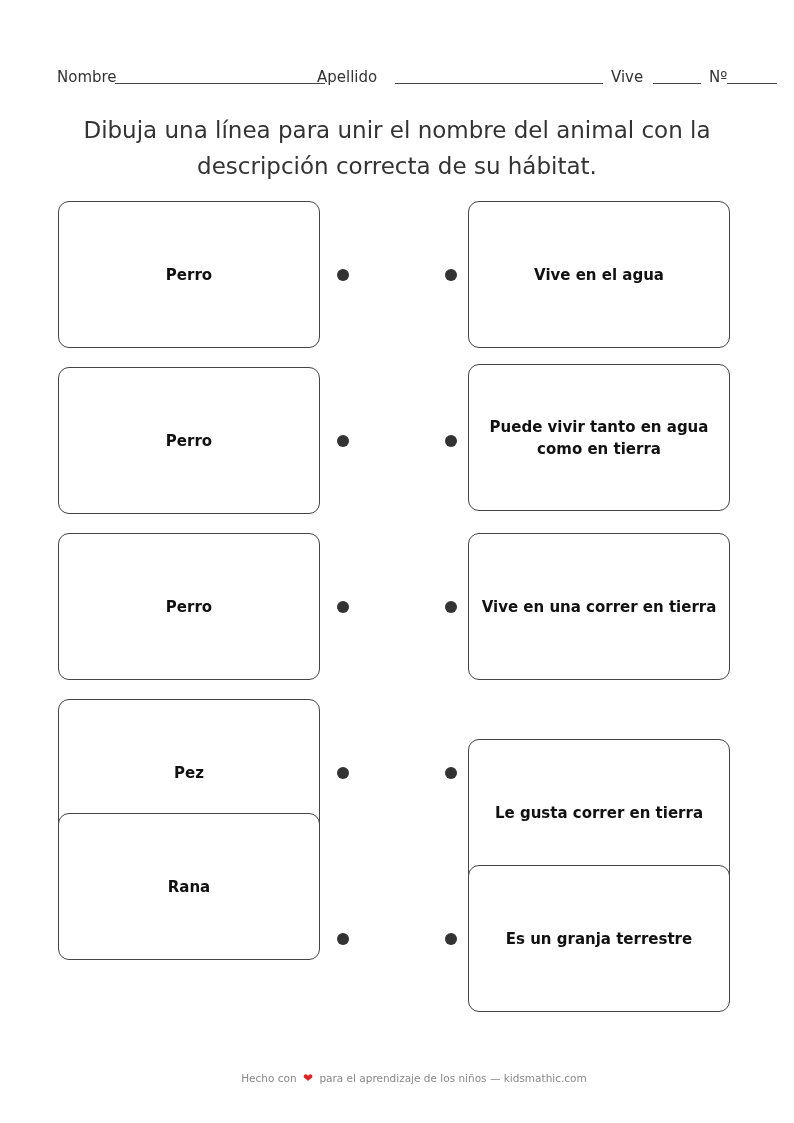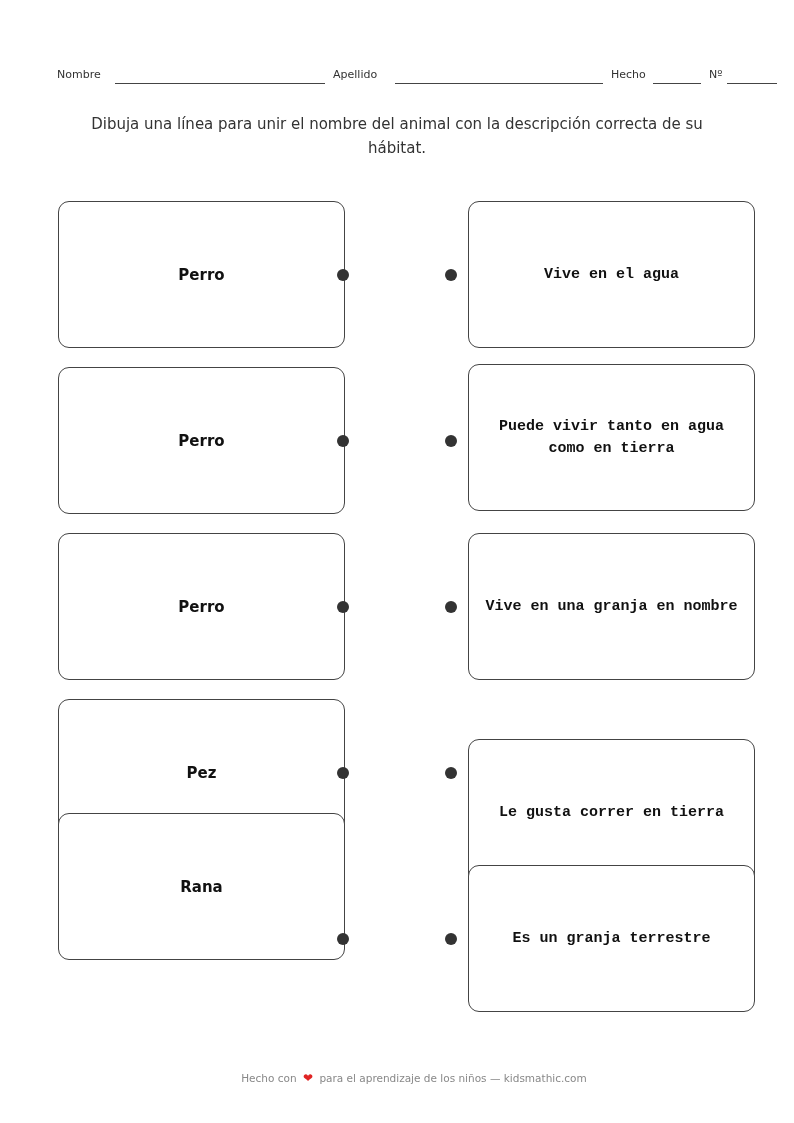--- a/index.html
+++ b/index.html
@@ -1,43 +1,43 @@
 <!DOCTYPE html>
 <html><head>
 <meta charset="utf-8">
 <style>
   html, body { margin: 0; padding: 0; background: #ffffff; }
   body { width: 794px; height: 1123px; position: relative; overflow: hidden;
          font-family: "DejaVu Sans", sans-serif; color: #222; }
   .header-row { position: absolute; top: 68px; left: 57px; width: 720px; height: 20px;
-                font-size: 11px; color: #333; }
+                font-size: 15px; color: #333; }
   .hf { position: absolute; top: 0; white-space: nowrap; }
   .line { position: absolute; top: 15px; border-bottom: 1px solid #444; height: 0; }
   .instructions { position: absolute; top: 112px; left: 60px; width: 674px; text-align: center;
-                  font-size: 15px; line-height: 24px; color: #333; }
-  .card { position: absolute; width: 287px; height: 147px; border: 1.6px solid #444; border-radius: 11px;
+                  font-size: 23px; line-height: 36px; color: #333; }
+  .card { position: absolute; width: 262px; height: 147px; border: 1.6px solid #444; border-radius: 11px;
           box-sizing: border-box; display: flex; align-items: center; justify-content: center;
           text-align: center; font-weight: bold; font-size: 15px; line-height: 22px; color: #111;
           padding: 0 12px; background: #fff; }
   .left { left: 58px; }
-  .right { left: 468px; font-family: Liberation Mono, monospace; }
+  .right { left: 468px; }
   .dot { position: absolute; width: 12px; height: 12px; border-radius: 50%; background: #333; }
   .footer { position: absolute; top: 1071px; left: 8px; width: 780px; text-align: center;
             font-size: 10.5px; color: #888; margin-left: 16px; }
   .heart { color: #e02424; font-size: 12px; margin: 0 3px; }
 </style>
 </head>
 <body>
 
 <div class="header-row">
   <span class="hf" style="left:0">Nombre</span>
   <span class="line" style="left:58px;width:210px"></span>
-  <span class="hf" style="left:276px">Apellido</span>
+  <span class="hf" style="left:260px">Apellido</span>
   <span class="line" style="left:338px;width:208px"></span>
-  <span class="hf" style="left:554px">Hecho</span>
+  <span class="hf" style="left:554px">Vive</span>
   <span class="line" style="left:596px;width:48px"></span>
   <span class="hf" style="left:652px">Nº</span>
   <span class="line" style="left:670px;width:50px"></span>
 </div>
 
 <div class="instructions">Dibuja una línea para unir el nombre del animal con la descripción correcta de su hábitat.</div>
 
 <div class="card left" style="top:201px">
     <span>Perro</span>
   </div>
@@ -55,21 +55,21 @@
 <div class="card right" style="top:364px">
     <span>Puede vivir tanto en agua como en tierra</span>
   </div>
 
 <div class="card left" style="top:533px">
     <span>Perro</span>
   </div>
 <div class="dot" style="left:337px;top:601px"></div>
 <div class="dot" style="left:445px;top:601px"></div>
 <div class="card right" style="top:533px">
-    <span>Vive en una granja en nombre</span>
+    <span>Vive en una correr en tierra</span>
   </div>
 
 <div class="card left" style="top:699px">
     <span>Pez</span>
   </div>
 <div class="dot" style="left:337px;top:767px"></div>
 <div class="dot" style="left:445px;top:767px"></div>
 <div class="card right" style="top:739px">
     <span>Le gusta correr en tierra</span>
   </div>

